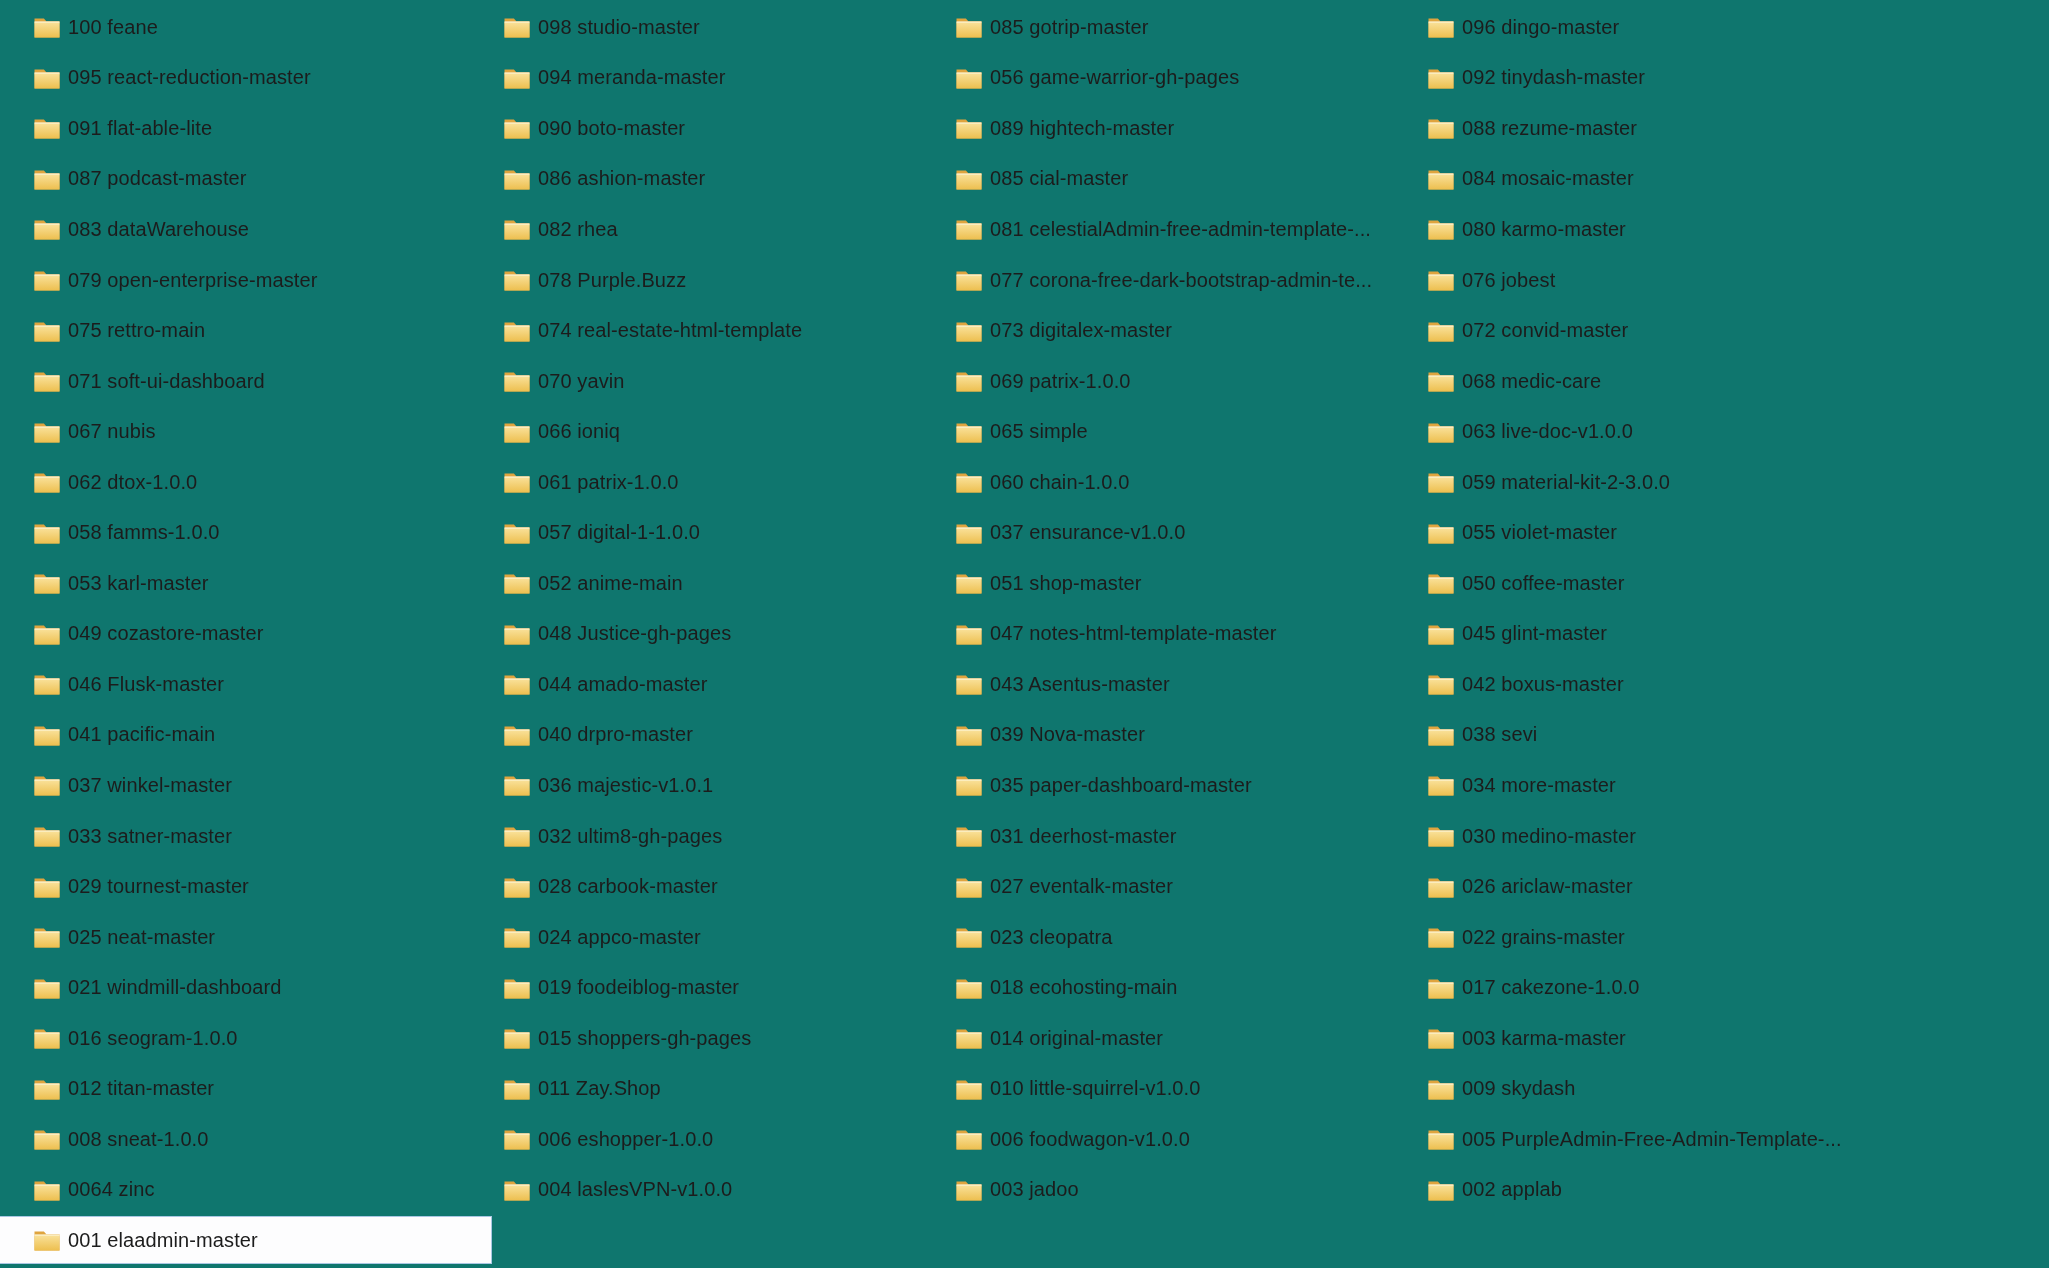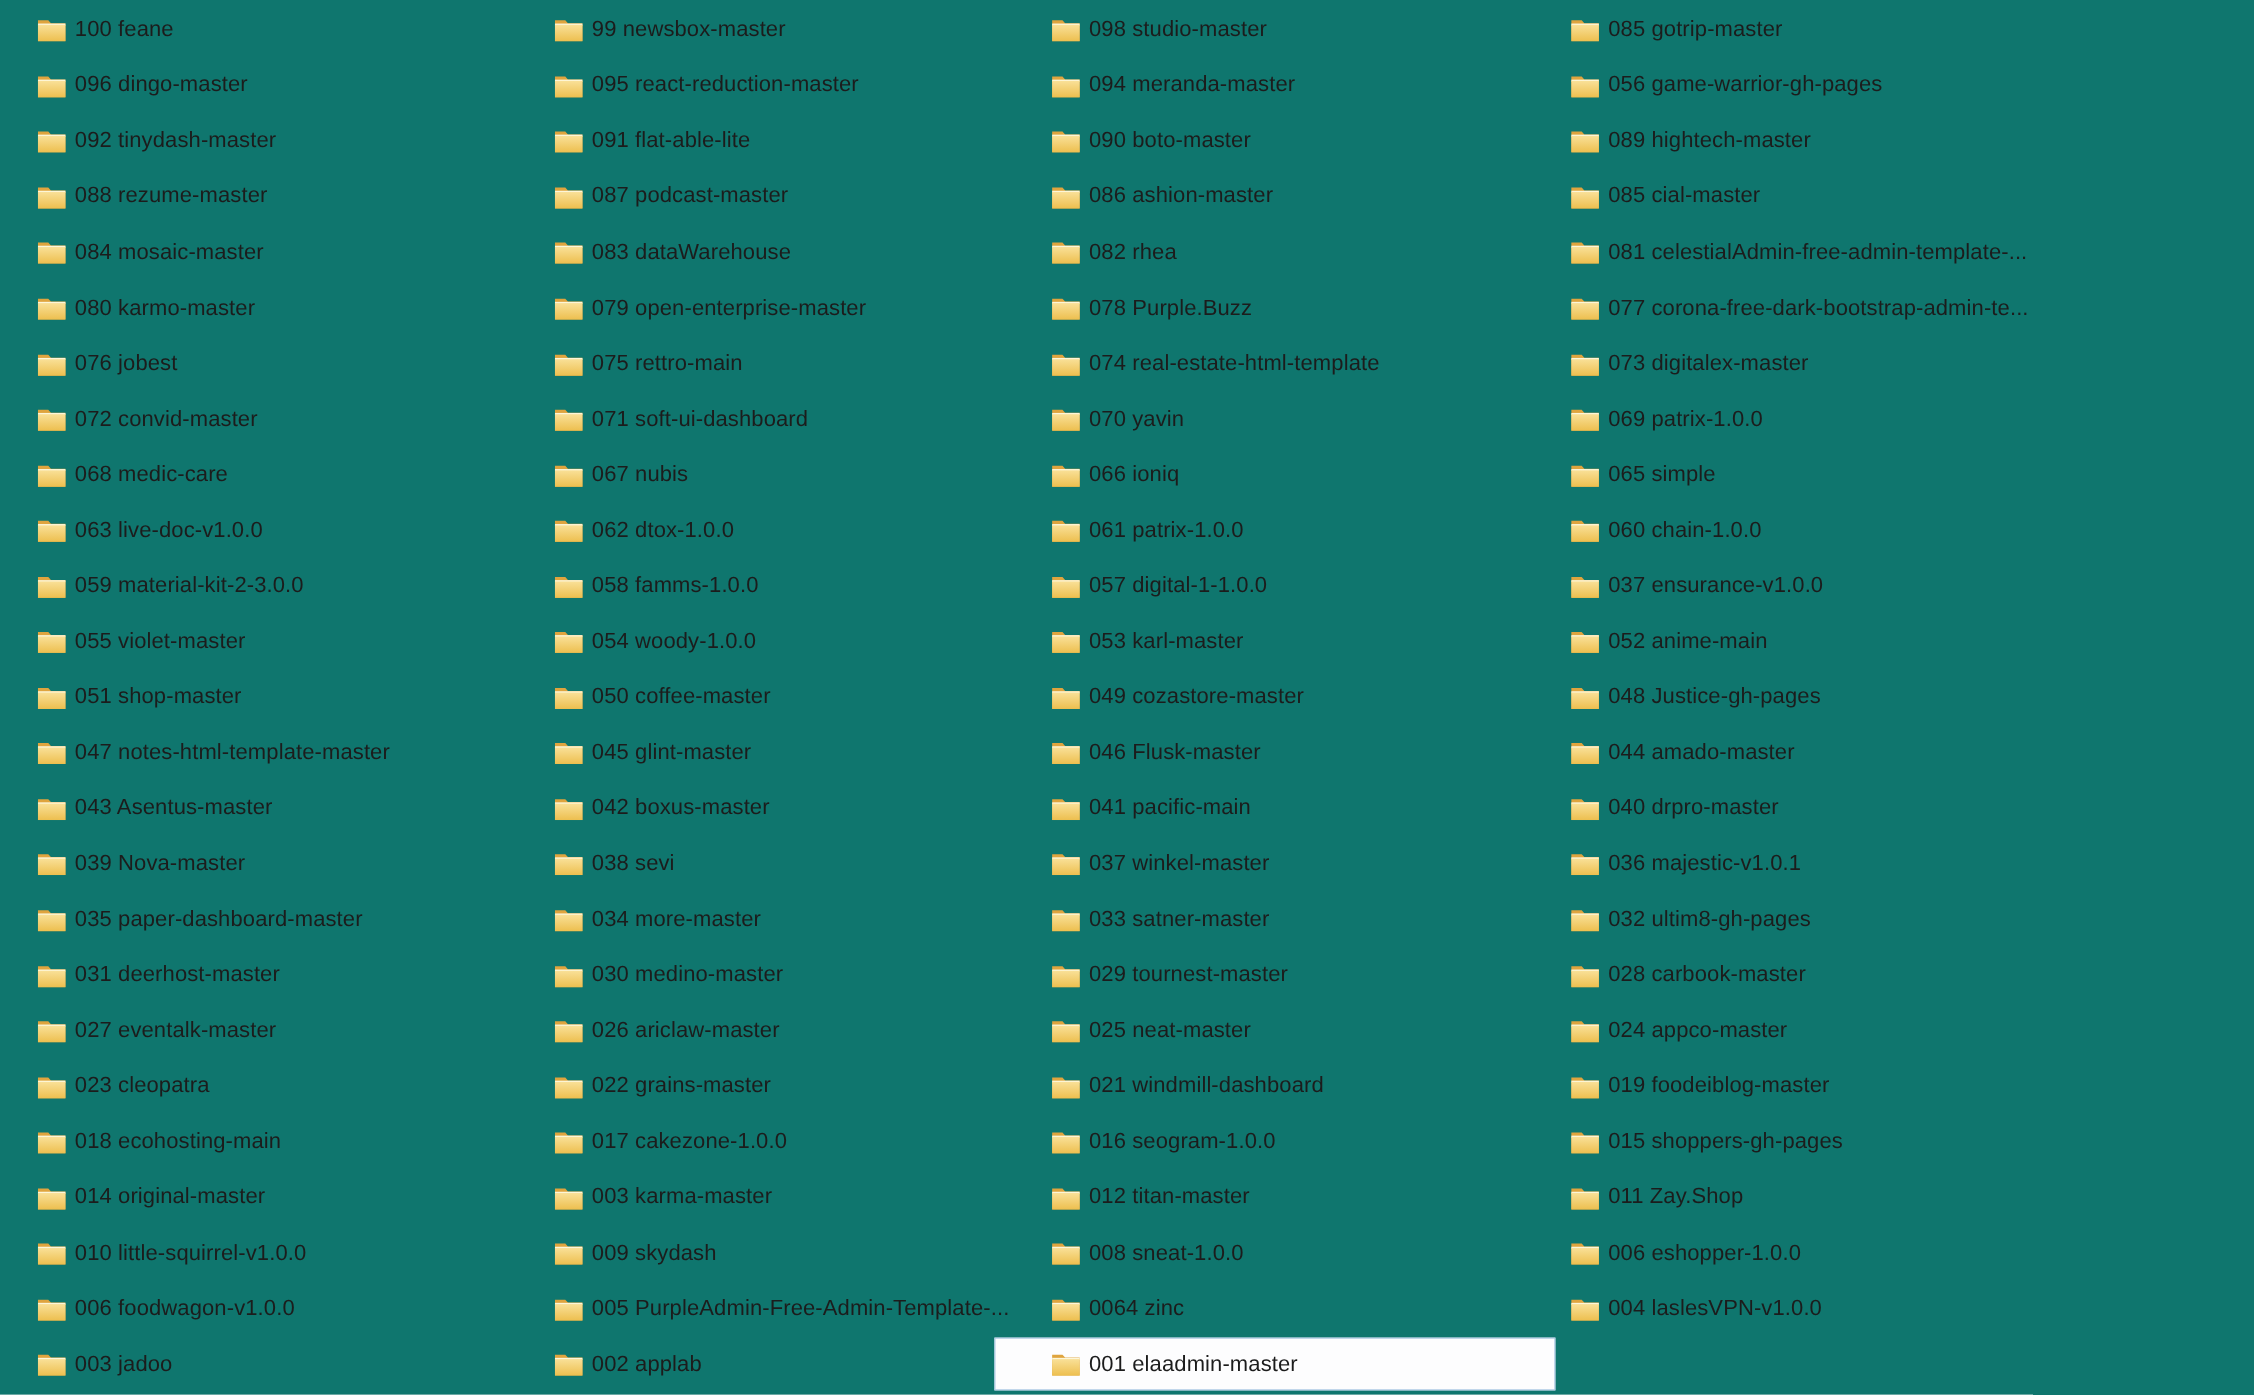--- a/index.html
+++ b/index.html
@@ -88,28 +88,20 @@
           </svg>
         </span>
         <span class="flabel">100 feane</span>
       </div>
       <div class="cell">
         <span class="ficon">
           <svg width="26" height="22" viewBox="0 0 26 22" aria-hidden="true">
             <use href="#folder-sym"></use>
           </svg>
         </span>
-        <span class="flabel">99 newsbox-master</span>
-      </div>
-      <div class="cell">
-        <span class="ficon">
-          <svg width="26" height="22" viewBox="0 0 26 22" aria-hidden="true">
-            <use href="#folder-sym"></use>
-          </svg>
-        </span>
         <span class="flabel">098 studio-master</span>
       </div>
       <div class="cell">
         <span class="ficon">
           <svg width="26" height="22" viewBox="0 0 26 22" aria-hidden="true">
             <use href="#folder-sym"></use>
           </svg>
         </span>
         <span class="flabel">085 gotrip-master</span>
       </div>
@@ -433,28 +425,20 @@
         </span>
         <span class="flabel">037 ensurance-v1.0.0</span>
       </div>
       <div class="cell">
         <span class="ficon">
           <svg width="26" height="22" viewBox="0 0 26 22" aria-hidden="true">
             <use href="#folder-sym"></use>
           </svg>
         </span>
         <span class="flabel">055 violet-master</span>
-      </div>
-      <div class="cell">
-        <span class="ficon">
-          <svg width="26" height="22" viewBox="0 0 26 22" aria-hidden="true">
-            <use href="#folder-sym"></use>
-          </svg>
-        </span>
-        <span class="flabel">054 woody-1.0.0</span>
       </div>
       <div class="cell">
         <span class="ficon">
           <svg width="26" height="22" viewBox="0 0 26 22" aria-hidden="true">
             <use href="#folder-sym"></use>
           </svg>
         </span>
         <span class="flabel">053 karl-master</span>
       </div>
       <div class="cell">

